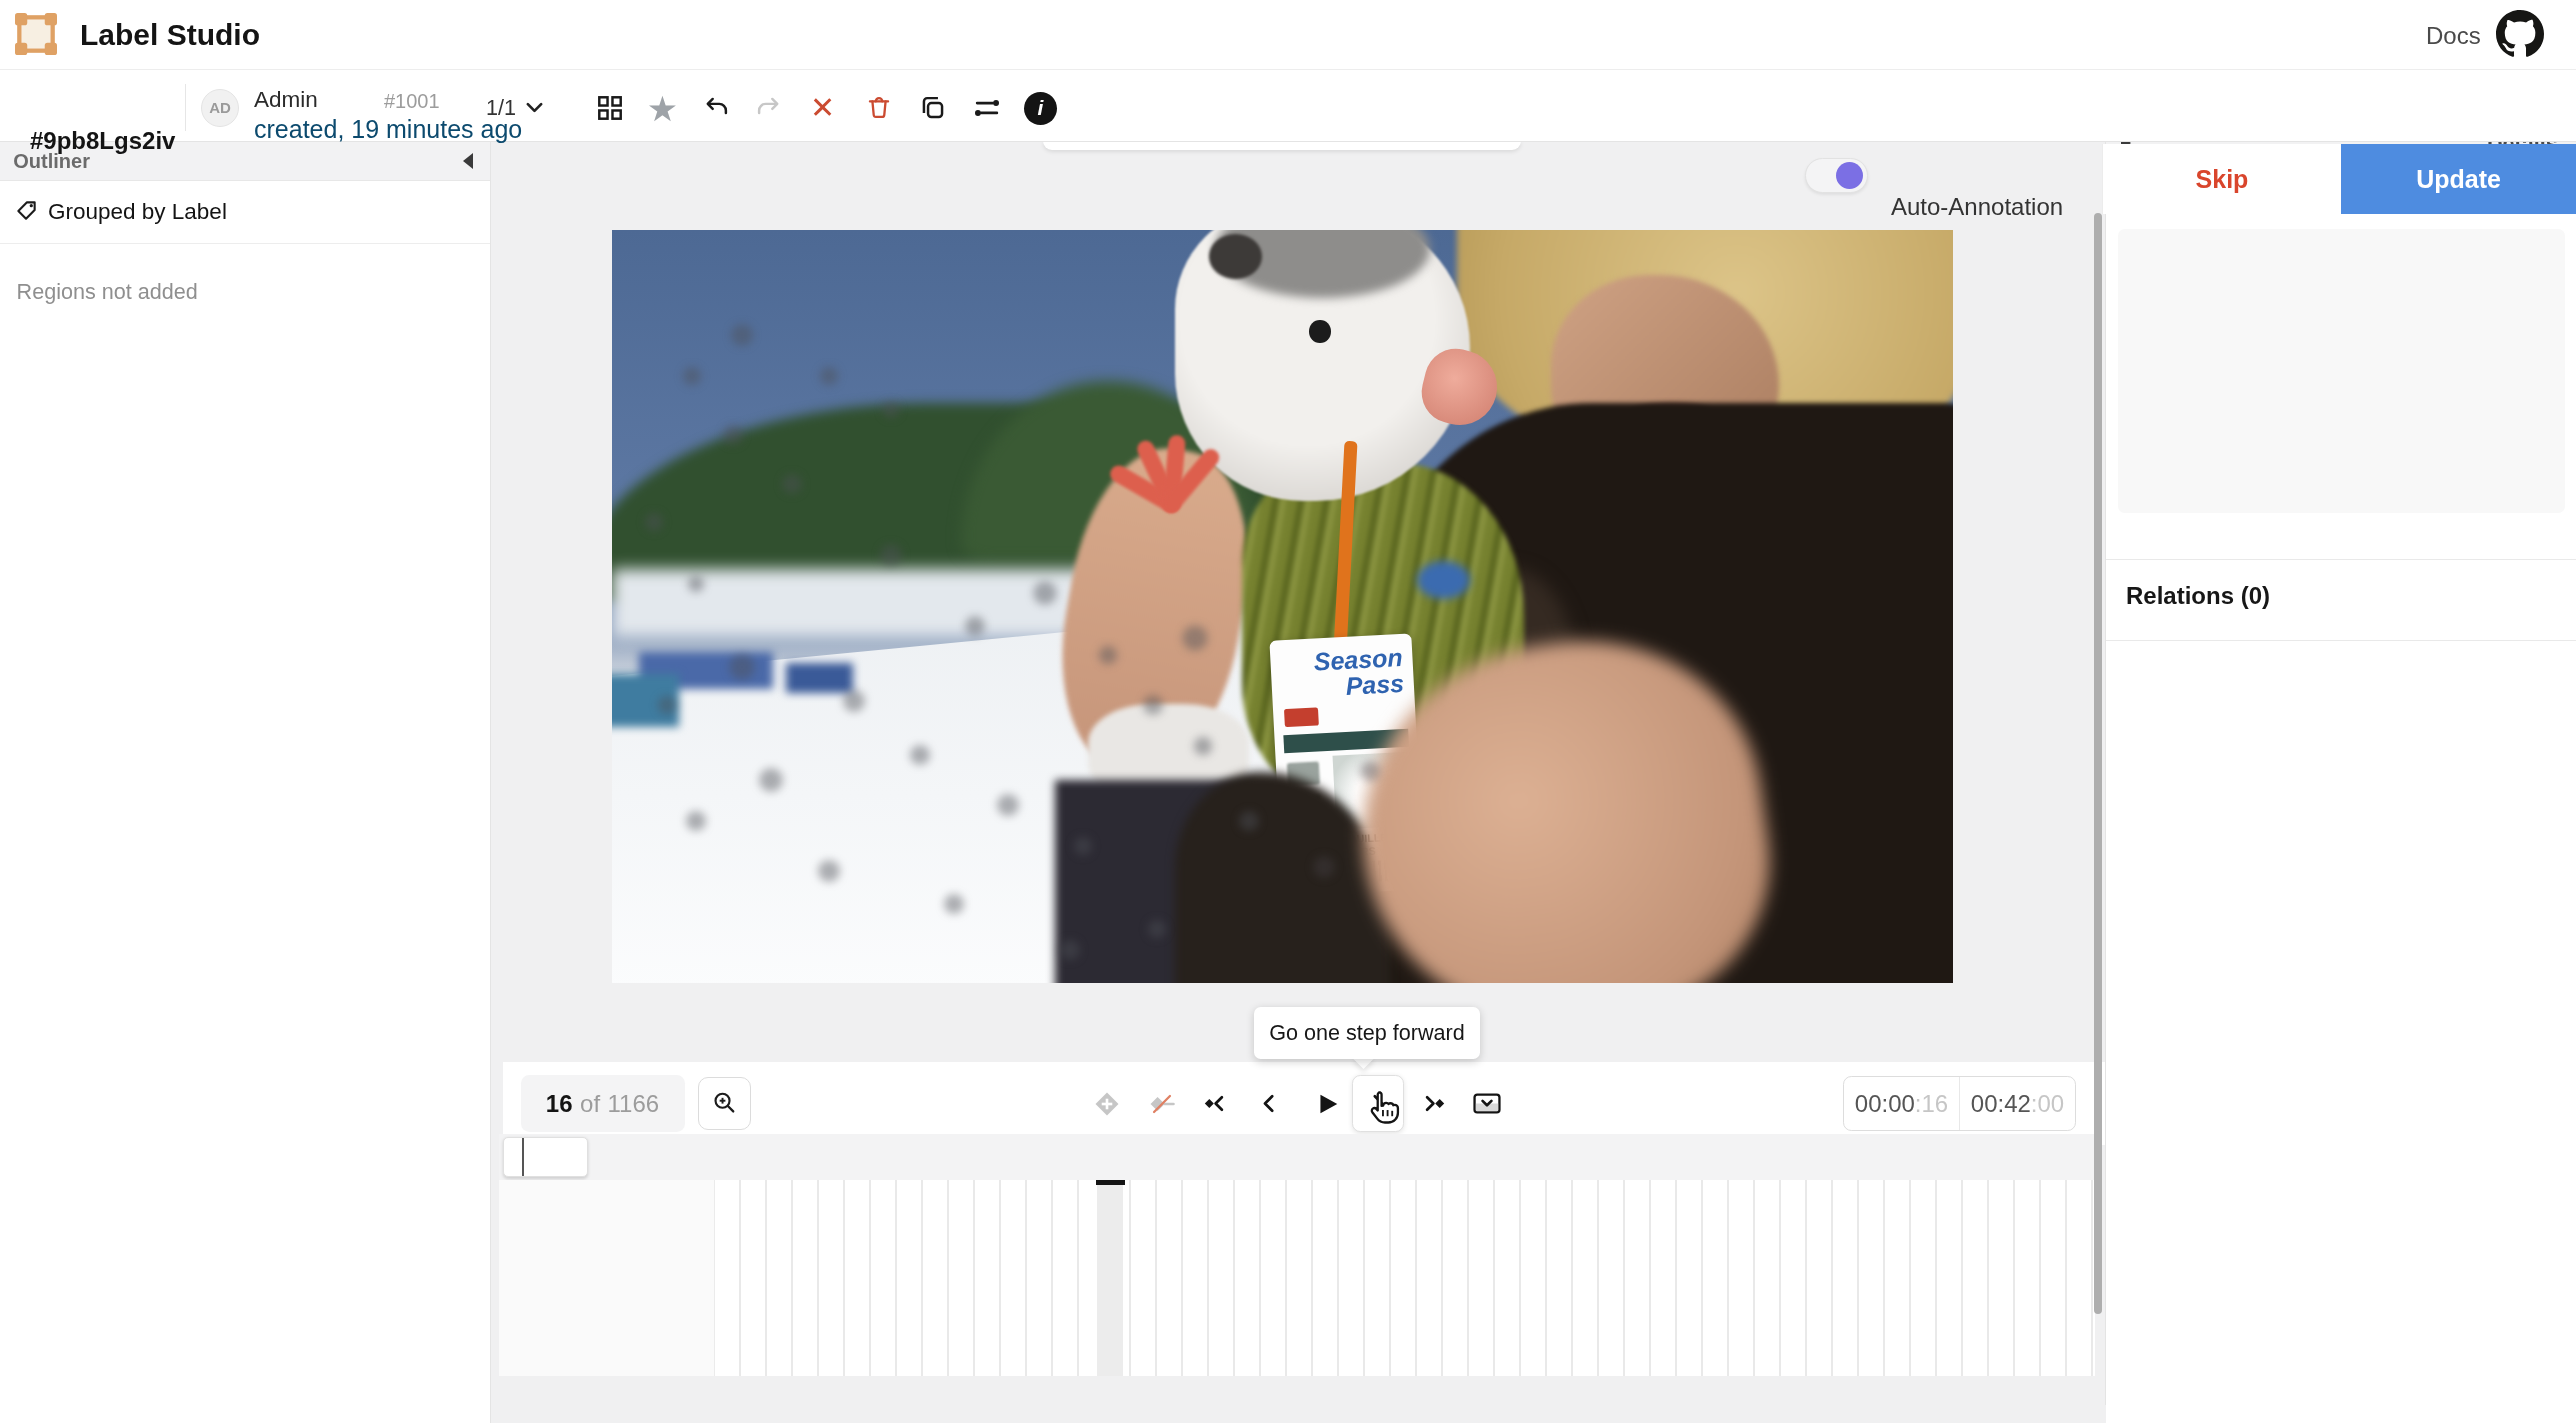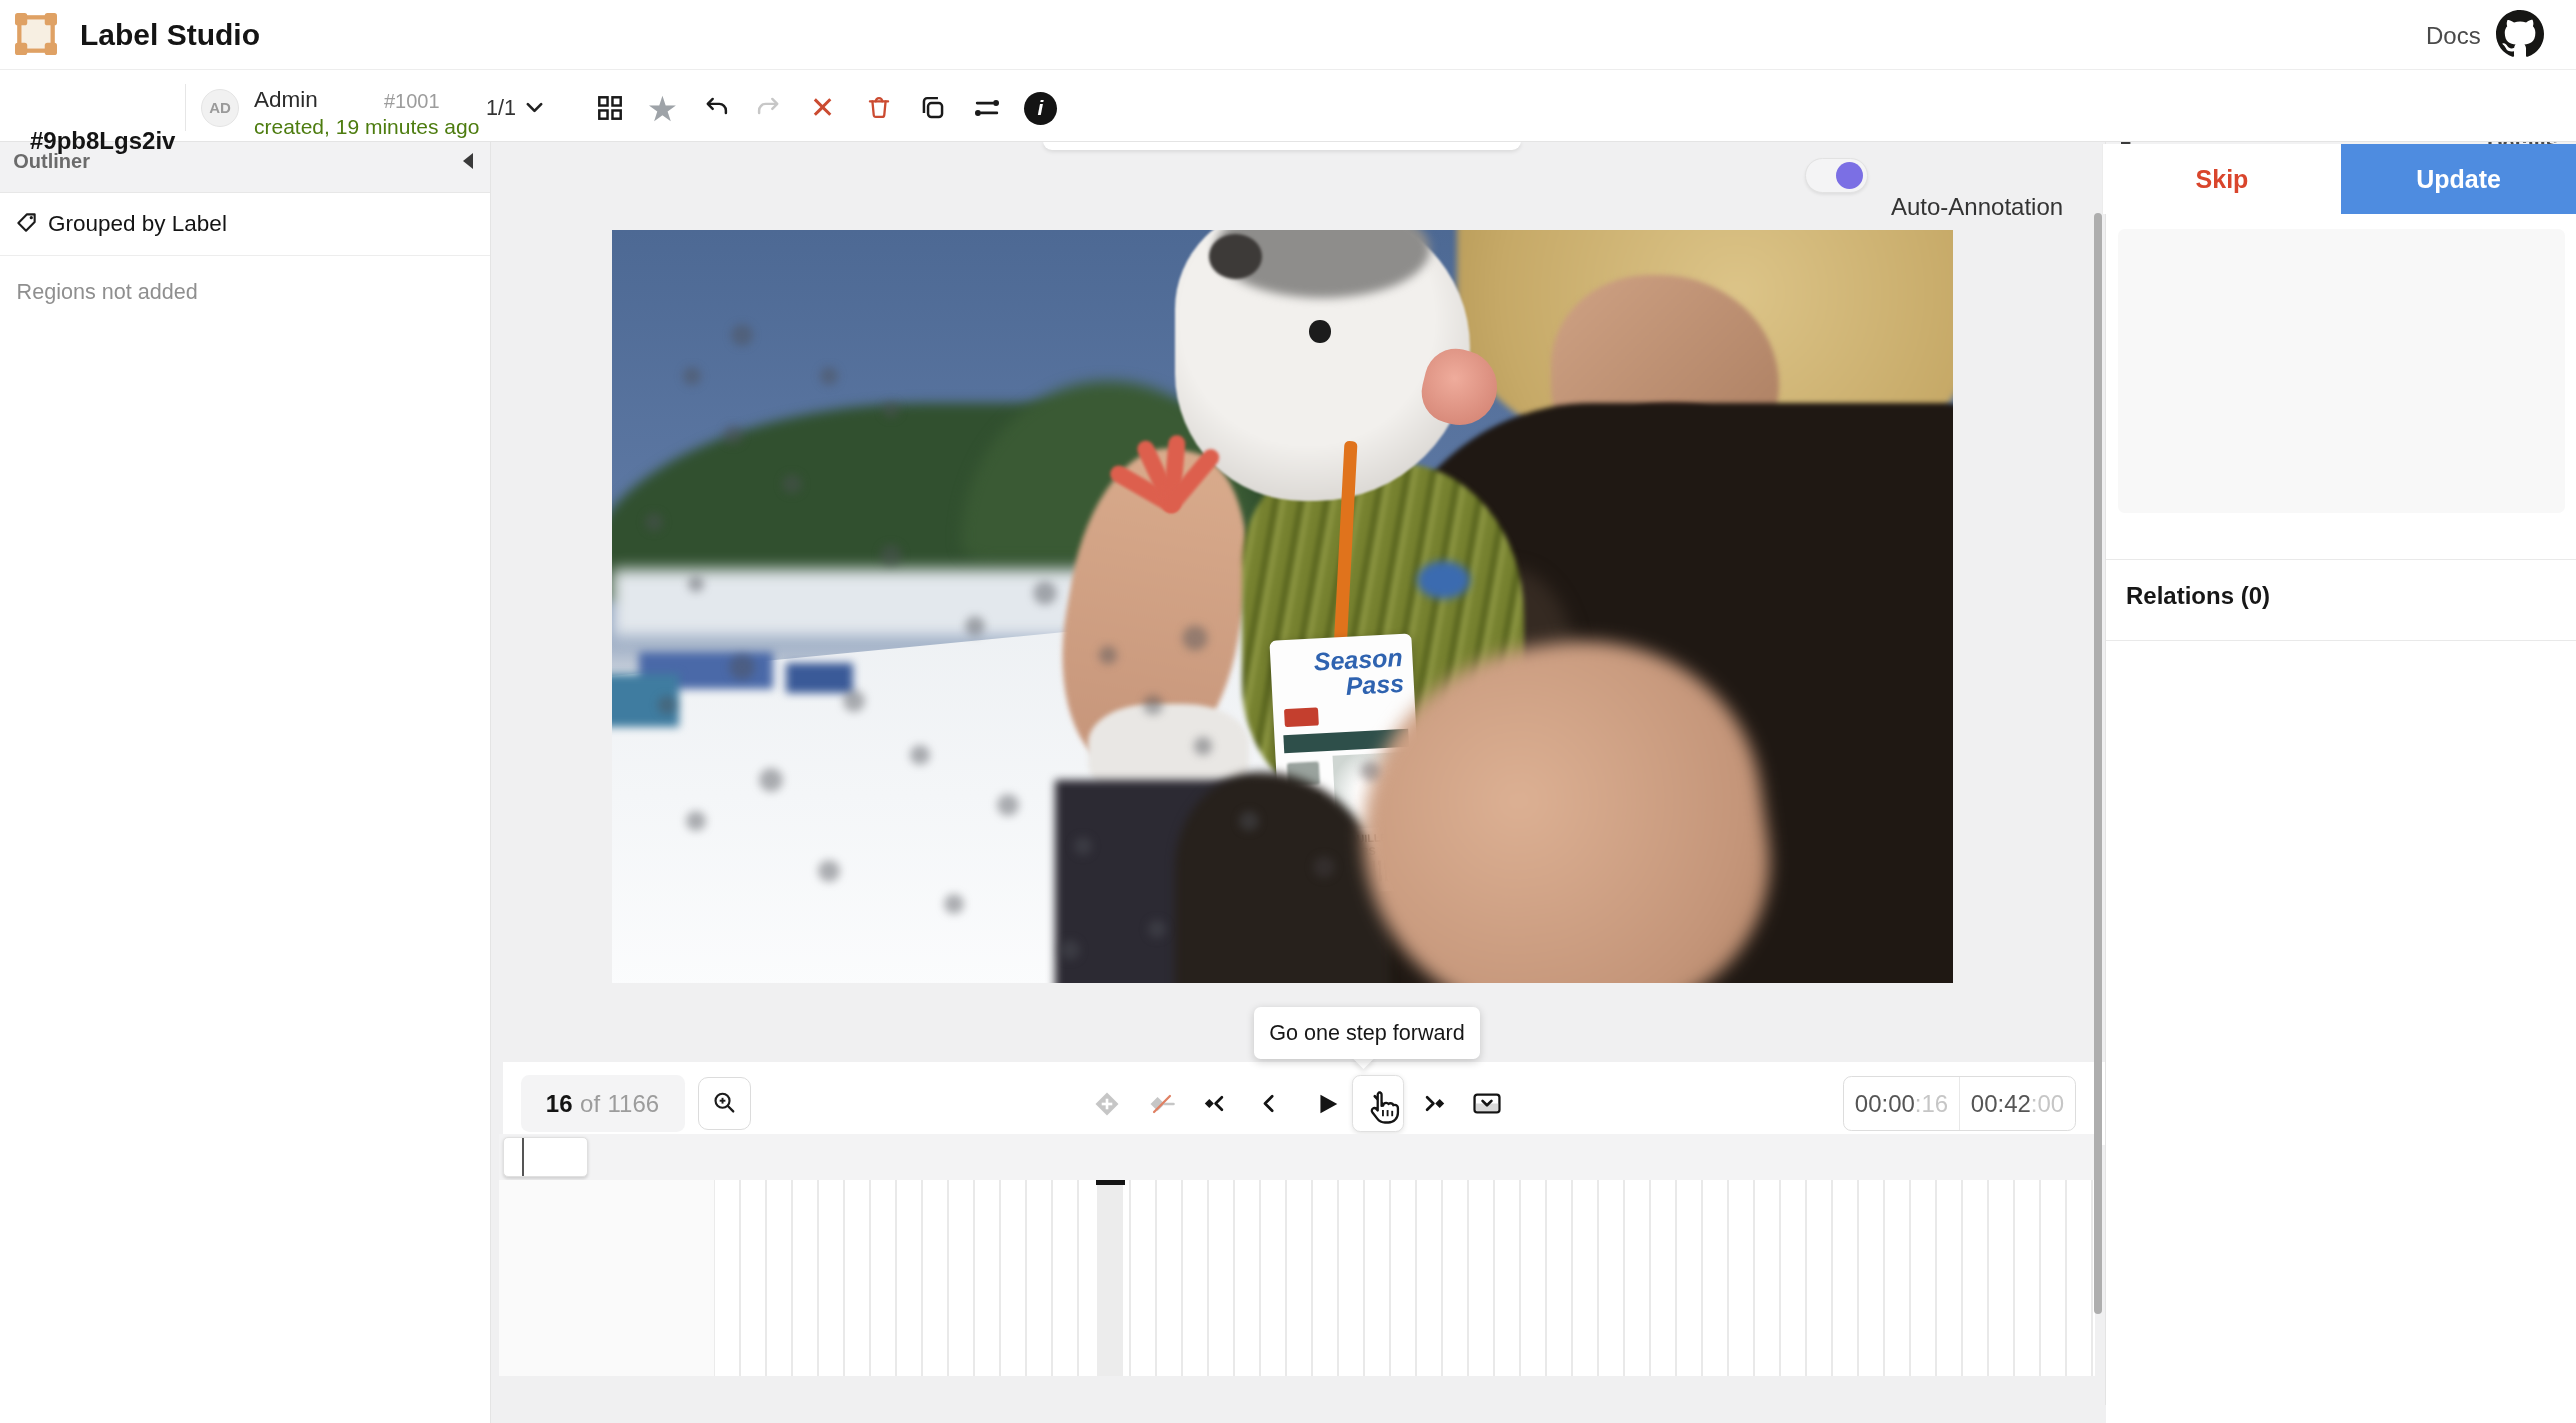--- a/index.html
+++ b/index.html
@@ -18,21 +18,21 @@
   
   #toolbar { position:absolute; left:0; top:72px; width:2576px; height:70px; background:#fff;
     border-bottom:1.7px solid #e4e4e4; z-index:29; }
   #task-id { position:absolute; left:30px; top:21.6px; font-size:24px; font-weight:600; color:#141414;margin-top:33px; }
   .vdiv { position:absolute; top:11.6px; width:0.8px; height:47px; background:#e6e6e6; }
   #avatar { position:absolute; left:201px; top:16.6px; width:38px; height:38px; border-radius:50%;
     background:#f1f1f1; border:0.8px solid #e4e4e4; color:#9a9a9a; font-size:15px; font-weight:700;
     display:flex; align-items:center; justify-content:center; }
   #admin-name { position:absolute; left:254px; top:15px; font-size:22.5px; font-weight:500; color:#2b2b2b; }
   #anno-id-top { position:absolute; left:384px; top:18.3px; font-size:20px; color:#9c9c9c; }
-  #created-text { position:absolute; left:254px; top:43px; font-size:21px; color:#4d7c0f; }
+  #created-text { position:absolute; left:254px; top:43px; font-size:25px; color:#0c4a6e; }
   #pager { position:absolute; left:486px; top:23px; font-size:21.6px; color:#333; }
   #pager-chevron { position:absolute; left:522px; top:23px; }
   .icon-btn { position:absolute; top:12.5px; width:47px; height:47px; display:flex; align-items:center;
     justify-content:center; cursor:pointer; }
   .glyph-star { font-size:35px; color:#9ea3a8; line-height:1; }
   .glyph-close { font-size:30px; font-weight:700; color:#cb4b31; line-height:1; }
   #info-circle { width:33px; height:33px; border-radius:50%; background:#141414; color:#fff;
     display:flex; align-items:center; justify-content:center; font-size:21px; font-weight:700; font-style:italic; }
   #toggle { position:absolute; left:1805px; top:86px; width:63px; height:35px; border-radius:17.5px;
     background:#f4f4f5; border:0.8px solid #e2e2e2; box-shadow:0 1.7px 3.3px rgba(0,0,0,.08); cursor:pointer; z-index:30;}
@@ -41,21 +41,21 @@
   #skip-btn { position:absolute; left:2102px; top:72px; width:239px; height:70px; background:#fff;
     border-left:0.8px solid #ececec; display:flex; align-items:center; justify-content:center;
     font-size:25px; font-weight:700; cursor:pointer; z-index:30; }
   #update-btn { position:absolute; left:2341px; top:72px; width:235px; height:70px;
     display:flex; align-items:center; justify-content:center; color:#fff; font-size:25px;
     font-weight:700; cursor:pointer; z-index:30; }
 
   
   #left-panel { position:absolute; left:0; top:141px; width:491px; height:1282px; background:#fff;
     border-right:0.8px solid #e4e4e4; z-index:10; }
-  .panel-head { height:52px; background:#f2f2f3; border-bottom:0.8px solid #e7e7e7; position:relative; }
+  .panel-head { height:40px; background:#f2f2f3; border-bottom:0.8px solid #e7e7e7; position:relative; }
   #outliner-title { position:absolute; left:13.3px; top:9.1px; font-size:20px; font-weight:700; color:#6b6b6b; }
   .tri-left { width:0; height:0; border-top:8.3px solid transparent; border-bottom:8.3px solid transparent;
     border-right:10.8px solid #3a3a3a; }
   .tri-right { width:0; height:0; border-top:8.3px solid transparent; border-bottom:8.3px solid transparent;
     border-left:10.8px solid #3a3a3a; }
   #outliner-collapse { position:absolute; right:16.6px; top:11.6px; cursor:pointer; }
   #group-row { position:relative; height:63px; border-bottom:0.8px solid #ededed; cursor:pointer; }
   #group-row svg { position:absolute; left:15px; top:18.3px; }
   #group-label { position:absolute; left:48px; top:18.3px; font-size:22.5px; color:#141414; }
   #regions-empty { position:absolute; left:16.6px; top:138px; font-size:21.6px; color:#8f8f8f; }

